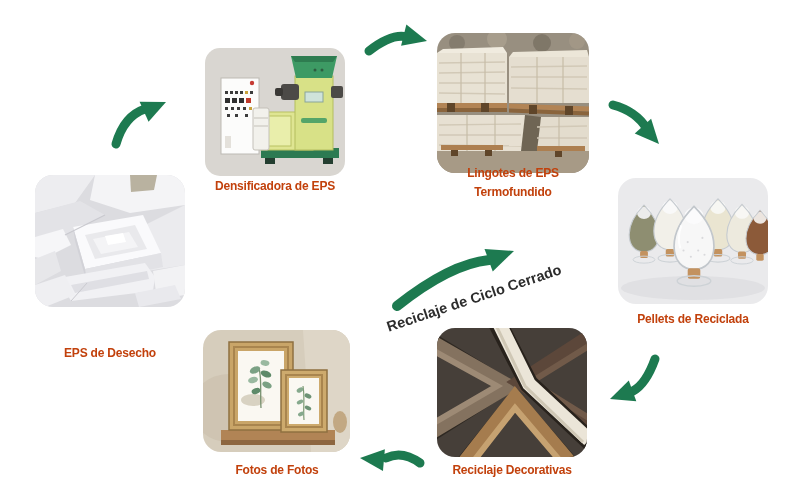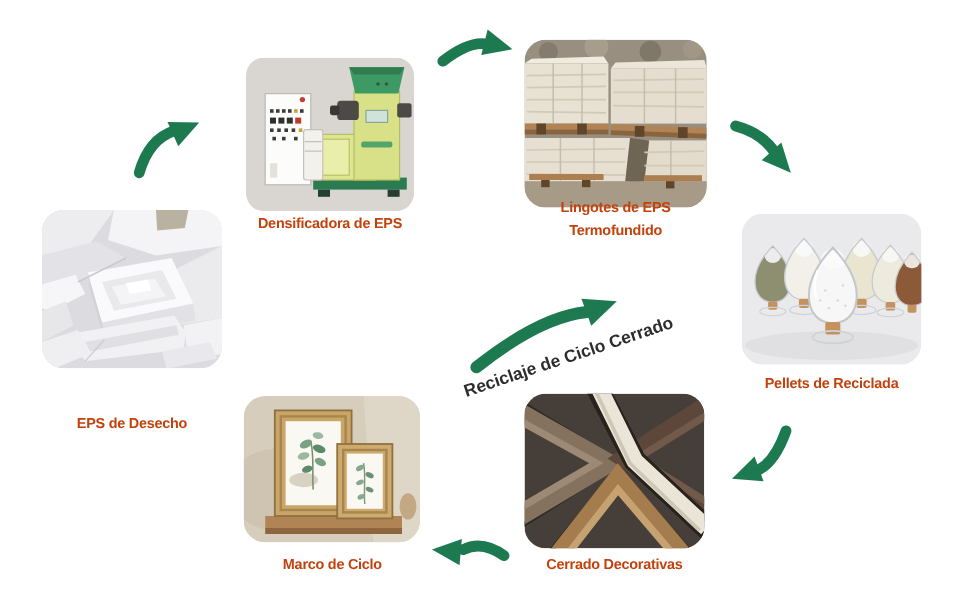--- a/index.html
+++ b/index.html
@@ -225,21 +225,21 @@
     <path d="M155,8 L84,54 L155,100" stroke="#5c473a" stroke-width="16" fill="none"></path>
     <path d="M155,16 L94,54 L155,92" stroke="#715a49" stroke-width="6" fill="none"></path>
     <path d="M20,134 L78,62 L140,134" stroke="#2e2822" stroke-width="4" fill="none"></path>
     <path d="M28,134 L78,70 L132,134" stroke="#a57c4e" stroke-width="15" fill="none"></path>
     <path d="M36,134 L78,80 L124,134" stroke="#c6a271" stroke-width="6" fill="none"></path>
     <path d="M60,-6 L92,56 L154,114" stroke="#28221c" stroke-width="19" fill="none"></path>
     <path d="M62,-5 L92,56 L152,112" stroke="#ebe5d8" stroke-width="14" fill="none"></path>
     <path d="M58,-5 L88,58 L146,114" stroke="#cfc7b5" stroke-width="3" fill="none"></path>
   </svg>
 </div>
-<div class="node-label" style="left:402px;top:461px;width:220px;">Cerrado Decorativas</div>
+<div class="node-label" style="left:402px;top:461px;width:220px;">Reciclaje Decorativas</div>
 
 <div class="img-card" style="left:203px;top:330px;width:147px;height:122px;">
   <svg width="147" height="122" viewBox="0 0 147 122">
     <rect width="147" height="122" fill="#d6cdbc"></rect>
     <polygon points="100,0 147,0 147,122 108,122" fill="#ded6c7"></polygon>
     <ellipse cx="26" cy="78" rx="38" ry="34" fill="#c7bca8" opacity="0.5"></ellipse>
     <ellipse cx="44" cy="68" rx="16" ry="10" fill="#bdb19c" opacity="0.6"></ellipse>
     <rect x="18" y="100" width="114" height="10" fill="#b18455"></rect>
     <rect x="18" y="110" width="114" height="5" fill="#8d6640"></rect>
     <g>
@@ -264,21 +264,21 @@
       <path d="M101,90 C100,78 102,68 100,56" stroke="#7d9a74" stroke-width="1.2" fill="none"></path>
       <ellipse cx="97" cy="60" rx="3.6" ry="2.2" fill="#86a98d" transform="rotate(-30 97 60)"></ellipse>
       <ellipse cx="105" cy="66" rx="3.6" ry="2.2" fill="#6c9274" transform="rotate(25 105 66)"></ellipse>
       <ellipse cx="97" cy="72" rx="3.4" ry="2" fill="#86a98d" transform="rotate(-25 97 72)"></ellipse>
       <ellipse cx="105" cy="78" rx="3.4" ry="2" fill="#6c9274" transform="rotate(25 105 78)"></ellipse>
       <ellipse cx="98" cy="84" rx="3.2" ry="2" fill="#86a98d" transform="rotate(-25 98 84)"></ellipse>
     </g>
     <ellipse cx="137" cy="92" rx="7" ry="11" fill="#c2a883"></ellipse>
   </svg>
 </div>
-<div class="node-label" style="left:167px;top:461px;width:220px;">Marco de Ciclo</div>
+<div class="node-label" style="left:167px;top:461px;width:220px;">Fotos de Fotos</div>
 
 <svg id="arrow-layer" width="800" height="501" viewBox="0 0 800 501">
   <g stroke="#1d7a50" fill="#1d7a50" stroke-linecap="round">
     <g>
       <path d="M116,144 Q124,116 145,109" fill="none" stroke-width="9"></path>
       <polygon points="0,0 -24,-11 -24,11" stroke="none" transform="translate(166,102) rotate(-24)"></polygon>
     </g>
     <g>
       <path d="M369,51 Q392,33 407,37" fill="none" stroke-width="9"></path>
       <polygon points="0,0 -24,-11 -24,11" stroke="none" transform="translate(427,41) rotate(14)"></polygon>

